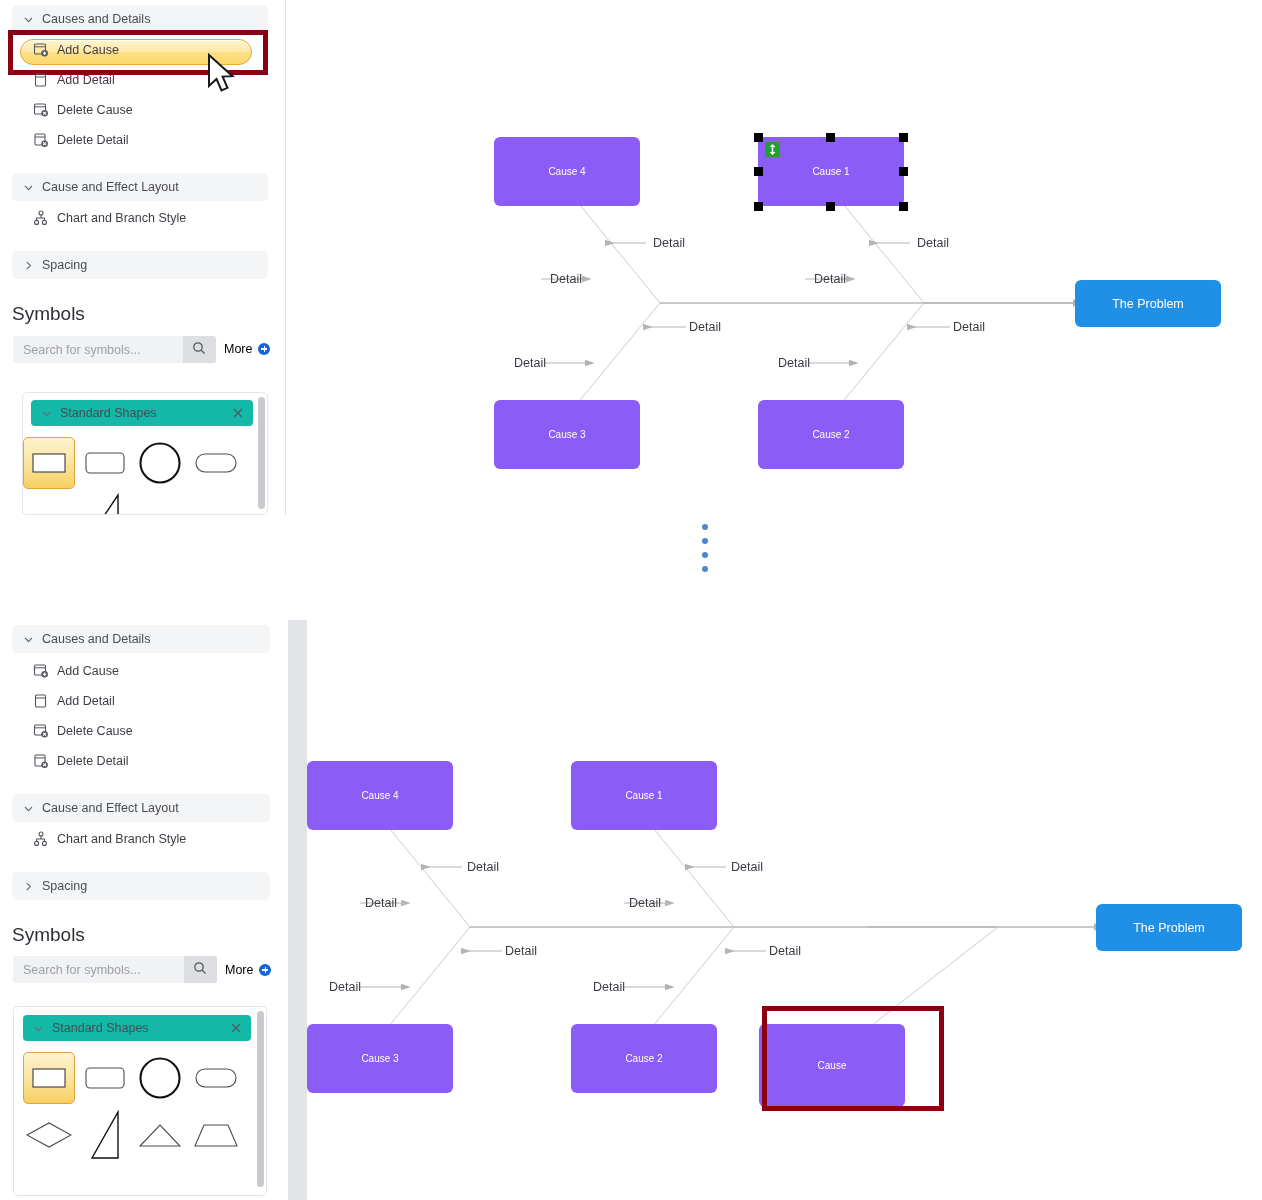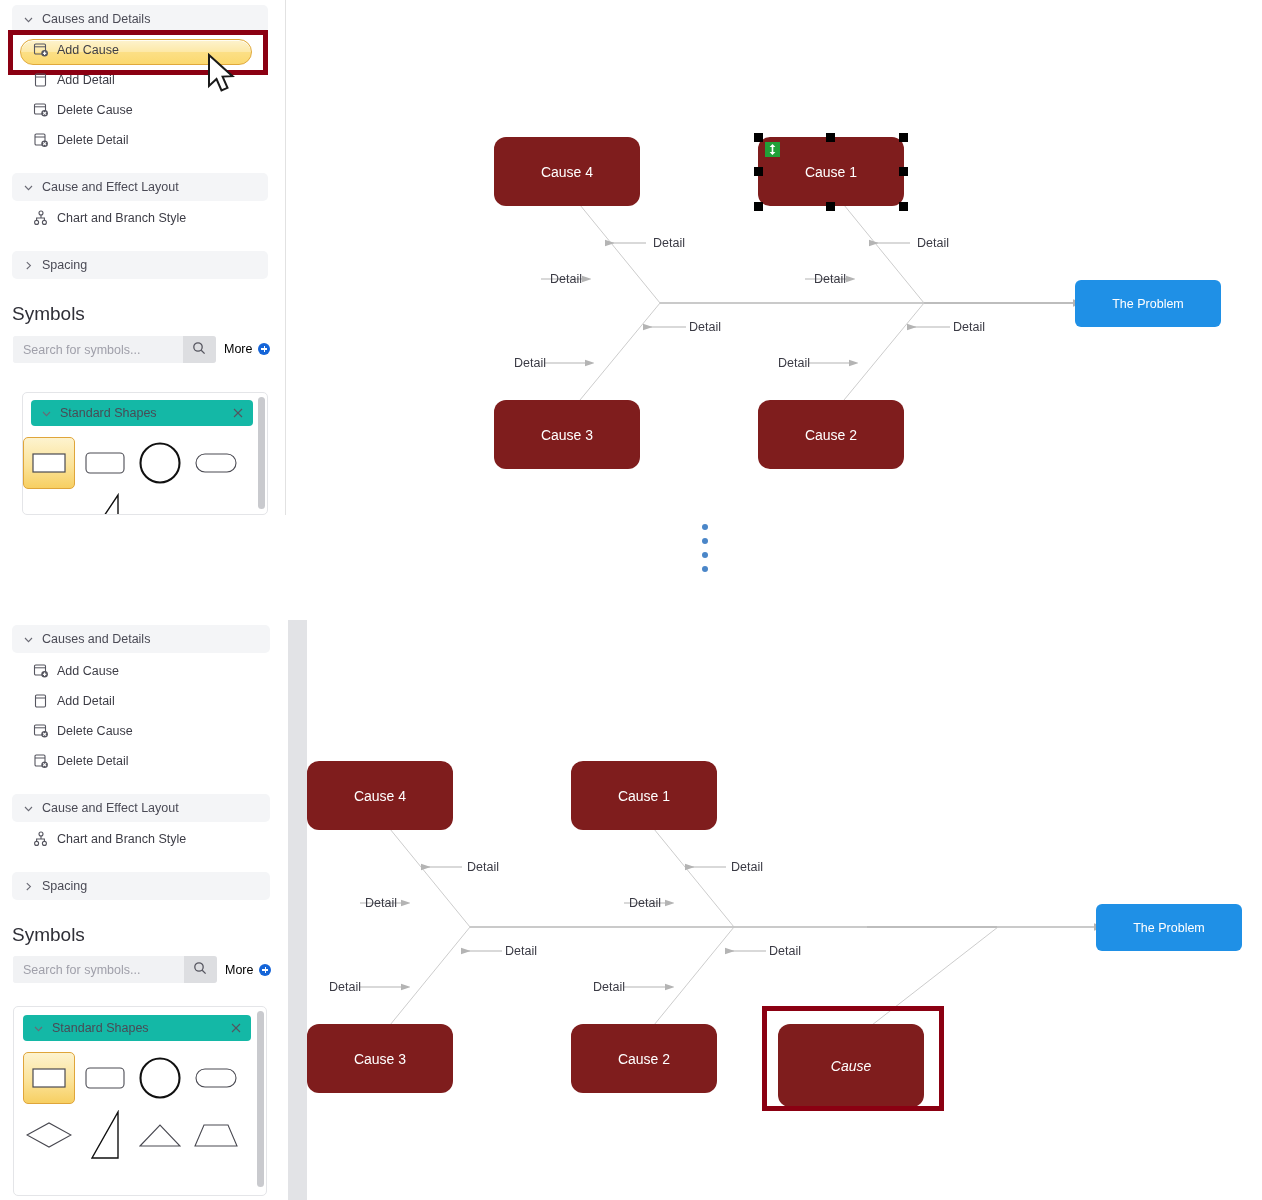--- a/index.html
+++ b/index.html
@@ -158,24 +158,24 @@
   .shape-cell.selected {
     border: 1px solid #dfa53a;
     border-radius: 5px;
     background: linear-gradient(to bottom, #fdf3cf 0%, #fbe39a 55%, #f7cf62 100%);
   }
 
   
   .canvas { position: absolute; background: #ffffff; overflow: hidden; }
   .cause-box {
     position: absolute;
-    background: #7f1d1d;
-    border-radius: 12px;
+    background: #8b5cf6;
+    border-radius: 6px;
     color: #ffffff;
-    font-size: 14px;
+    font-size: 10px;
     display: flex;
     align-items: center;
     justify-content: center;
     cursor: pointer;
   }
   .problem-box {
     position: absolute;
     background: #1f90e6;
     border-radius: 6px;
     color: #ffffff;
@@ -670,21 +670,21 @@
     </svg>
 
     <div class="cause-box" style="left:0px;top:141px;width:146px;height:69px;">Cause 4</div>
 
     <div class="cause-box" style="left:264px;top:141px;width:146px;height:69px;">Cause 1</div>
 
     <div class="cause-box" style="left:0px;top:404px;width:146px;height:69px;">Cause 3</div>
 
     <div class="cause-box" style="left:264px;top:404px;width:146px;height:69px;">Cause 2</div>
 
-    <div class="cause-box" style="left:471px;top:404px;width:146px;height:83px;font-style:italic;">Cause</div>
+    <div class="cause-box" style="left:452px;top:404px;width:146px;height:83px;">Cause</div>
 
     <div class="red-box" style="left:455px;top:386px;width:182px;height:105px;"></div>
 
     <div class="problem-box" style="left:789px;top:284px;width:146px;height:47px;">The Problem</div>
 
     <div class="detail-label" style="left:160px;top:240px;">Detail</div>
     <div class="detail-label" style="left:58px;top:276px;">Detail</div>
     <div class="detail-label" style="left:198px;top:324px;">Detail</div>
     <div class="detail-label" style="left:22px;top:360px;">Detail</div>
     <div class="detail-label" style="left:424px;top:240px;">Detail</div>

